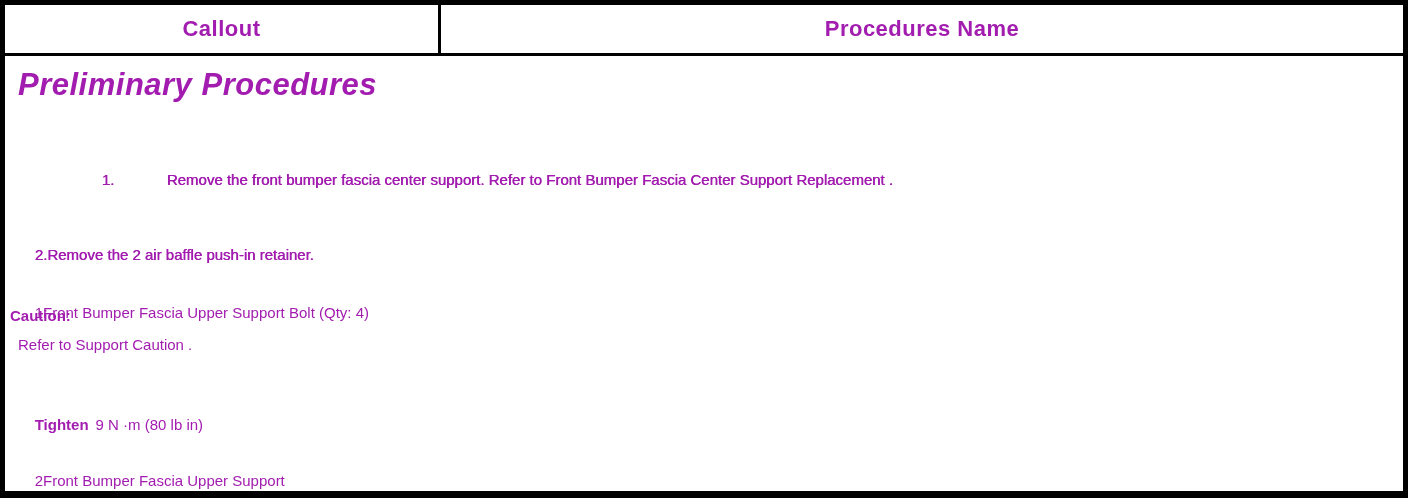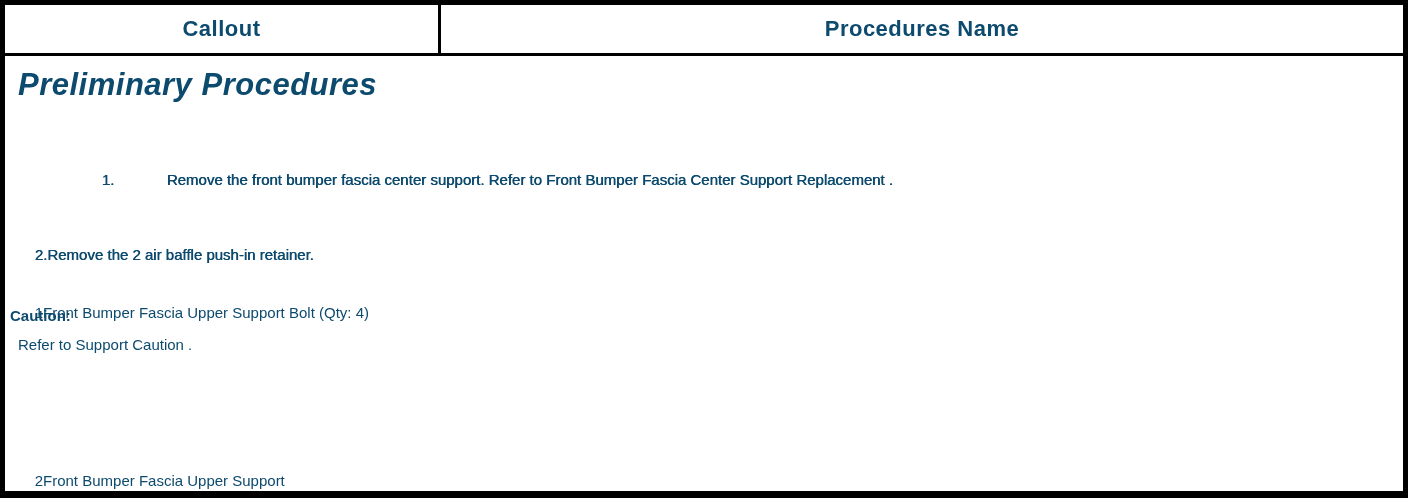--- a/index.html
+++ b/index.html
@@ -8,21 +8,21 @@
     background: #ffffff;
   }
   .doc {
     position: relative;
     width: 1408px;
     height: 498px;
     box-sizing: border-box;
     border: 5px solid #000000;
     border-bottom-width: 7px;
     background: #ffffff;
-    color: #0c4a6e;
+    color: #a21caf;
     font-family: "Liberation Sans", "DejaVu Sans", sans-serif;
     overflow: hidden;
   }
   
   .header-row {
     display: flex;
     height: 48px;
     border-bottom: 3px solid #000000;
   }
   .header-cell {
@@ -95,18 +95,21 @@
   </div>
 
   <div class="abs bodyline callout1-name">
     <span>1</span><span>Front Bumper Fascia Upper Support Bolt (Qty: 4)</span>
   </div>
 
   <div class="abs bodyline caution-label">Caution:</div>
 
   <div class="abs bodyline caution-text">Refer to Support Caution .</div>
 
+  <div class="abs bodyline tighten-line">
+    <span class="tighten-label">Tighten</span><span>9 N ·m (80 lb in)</span>
+  </div>
 
   <div class="abs bodyline callout2-name">
     <span>2</span><span>Front Bumper Fascia Upper Support</span>
   </div>
 
 </div>
 
 </body></html>

